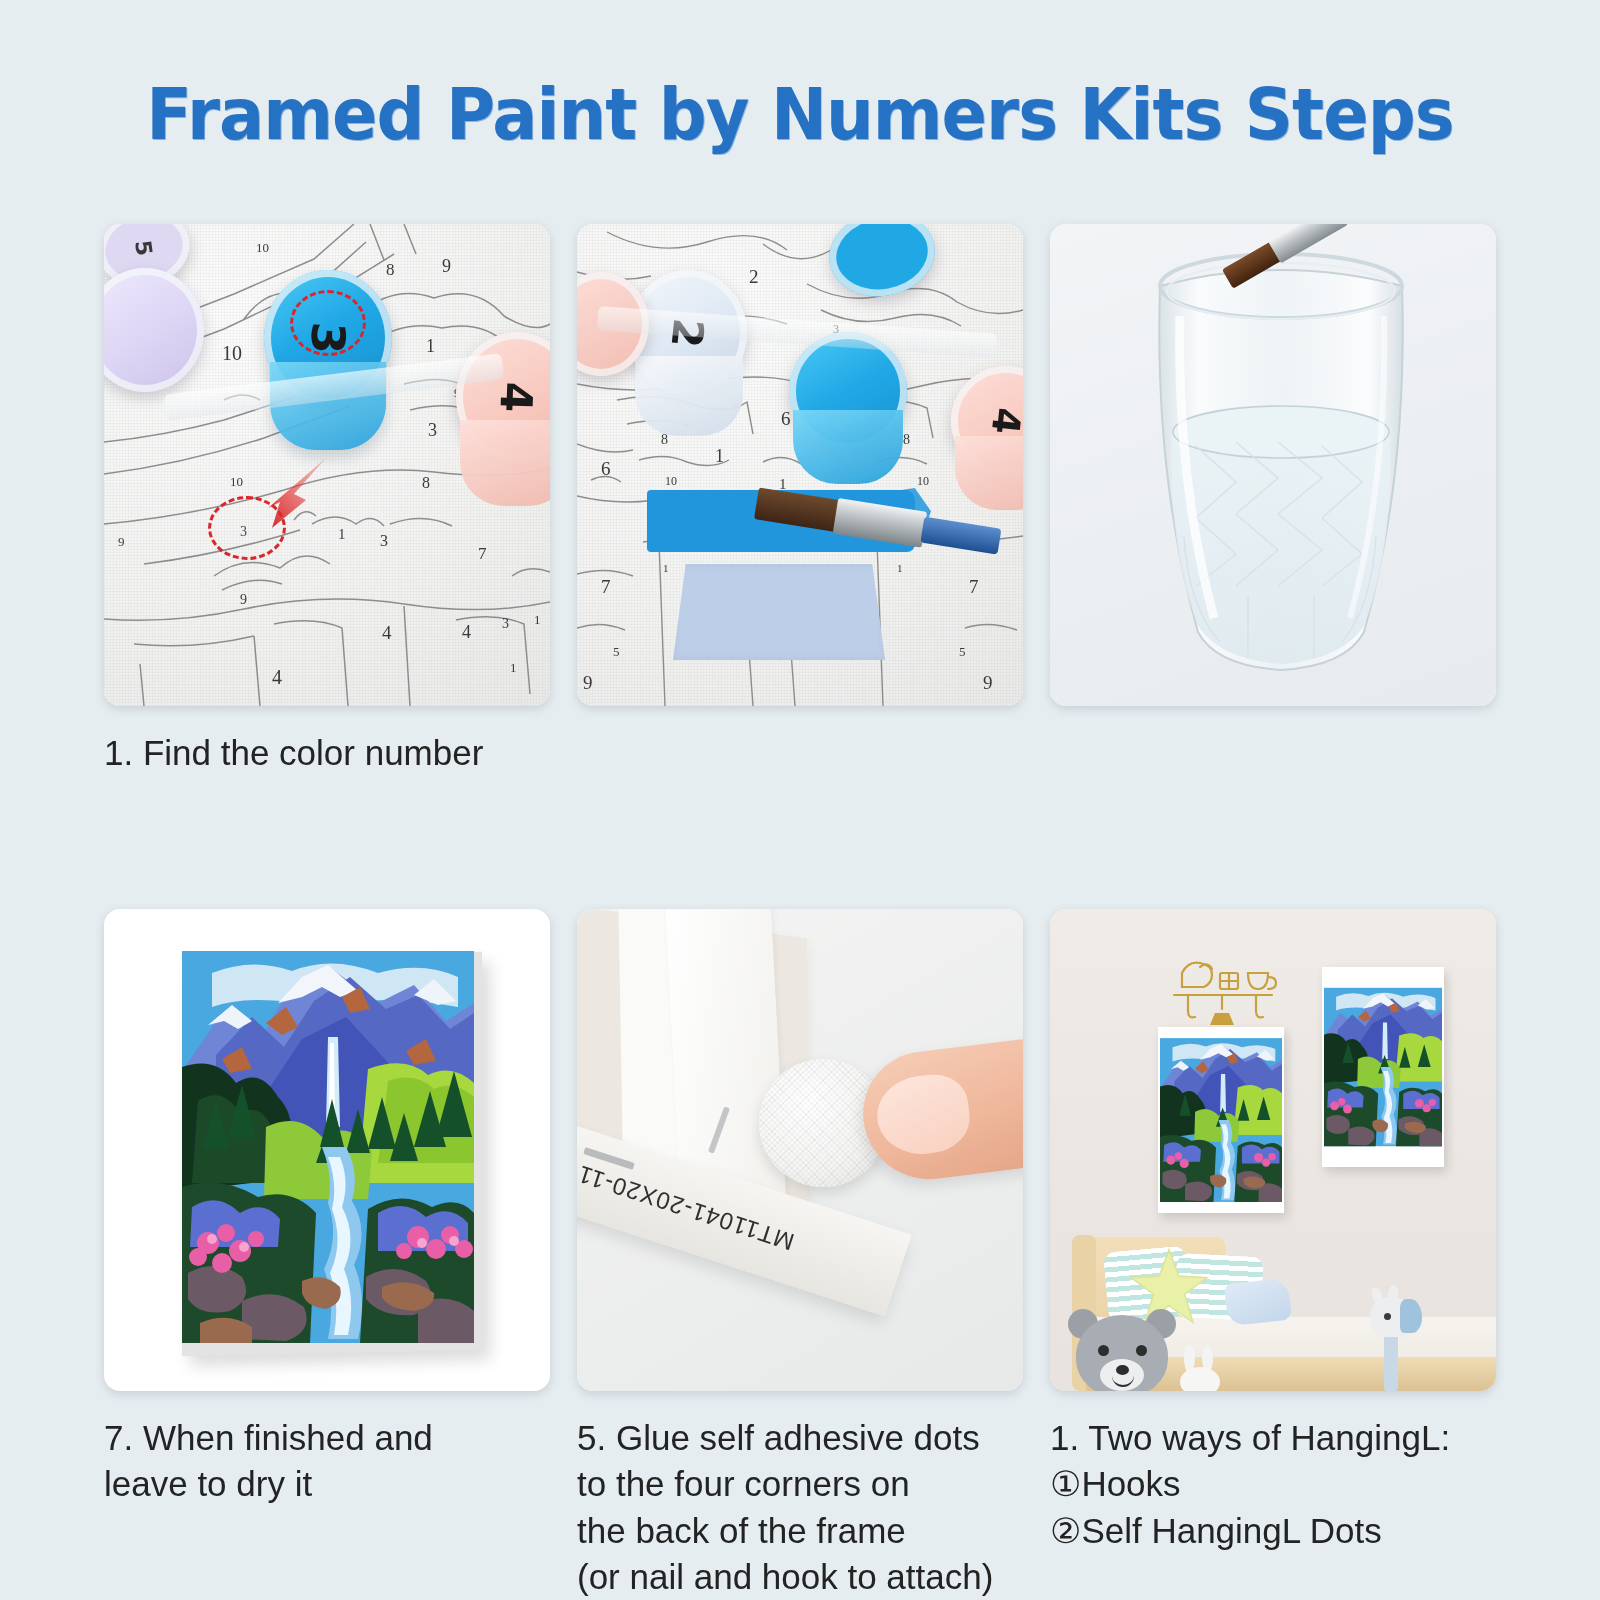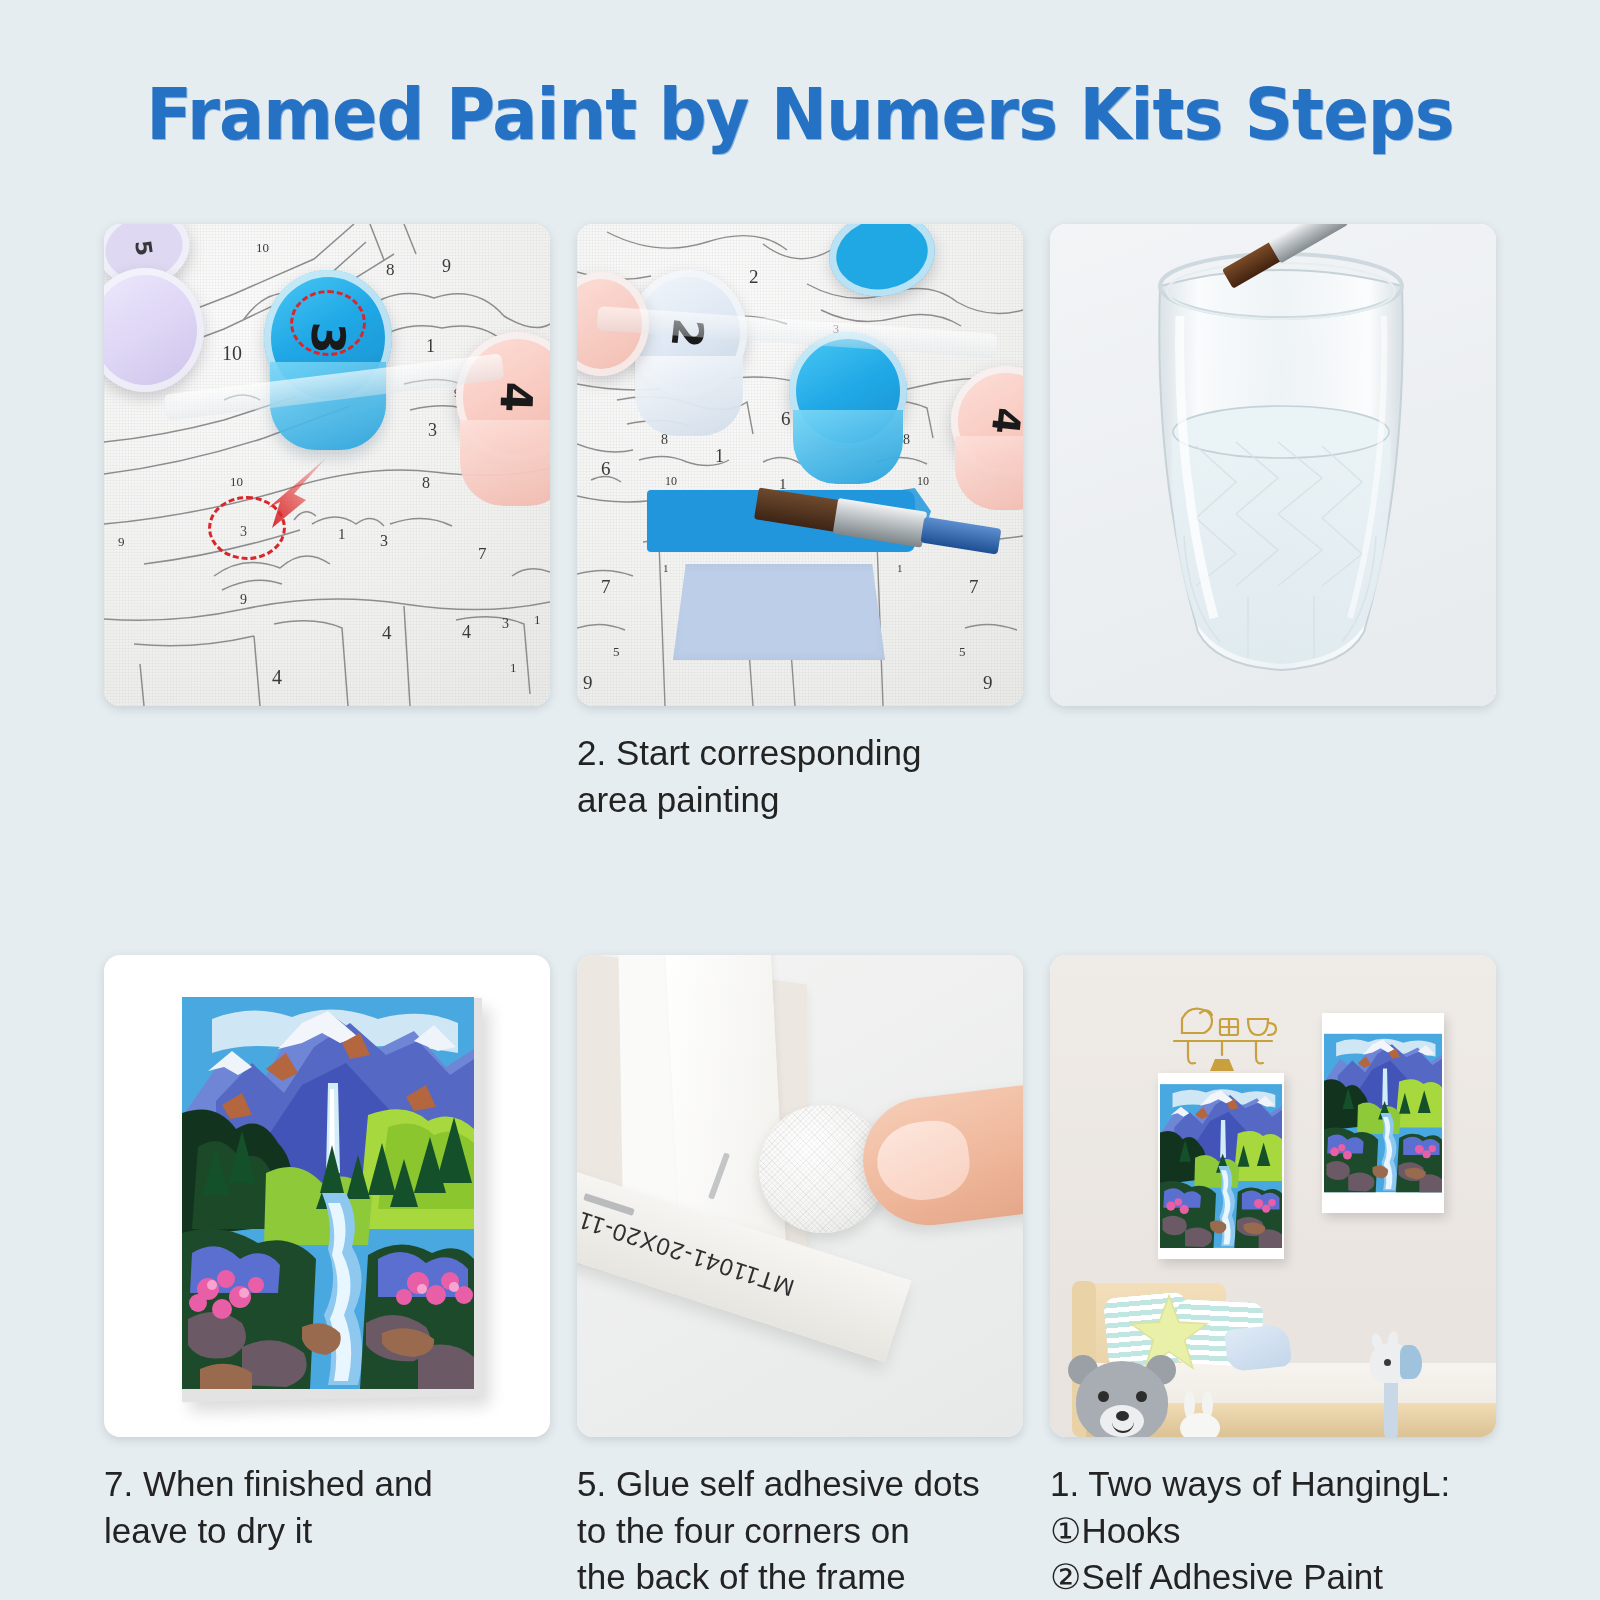--- a/index.html
+++ b/index.html
@@ -220,20 +220,21 @@
           <div class="num" style="font-size:44px;transform:rotate(92deg);">4</div>
         </div>
         <div style="position:absolute;left:356px;top:196px;width:112px;height:86px;border-radius:0 0 44px 44px;
                     background:linear-gradient(160deg,rgba(253,224,218,.95),rgba(240,184,172,.95));"></div>
 
         <div style="position:absolute;left:60px;top:150px;width:340px;height:26px;transform:rotate(-7deg);
                     background:linear-gradient(180deg,rgba(255,255,255,.85),rgba(225,232,236,.6));
                     border-radius:6px;opacity:.75;"></div>
       </div>
 
+      <div class="caption">1. Find the color number</div>
     </div>
 
     <div class="cell">
       <div class="thumb">
         <div class="canvasbg"></div>
 
         <svg class="pbnsvg" viewBox="0 0 446 482">
           <g fill="none" stroke="#8d8d8d" stroke-width="1.4">
             <path d="M30 8 Q80 34 130 18 Q180 2 210 26"></path>
             <path d="M186 20 Q220 46 254 26 Q290 4 320 28"></path>
@@ -322,22 +323,20 @@
 
         <div class="pot" style="left:-24px;top:48px;width:96px;height:104px;background:linear-gradient(150deg,#fde0da,#f2bcb0);">
           <div class="lid"></div>
         </div>
 
         <div style="position:absolute;left:20px;top:96px;width:400px;height:24px;transform:rotate(4deg);
                     background:linear-gradient(180deg,rgba(255,255,255,.8),rgba(225,232,236,.55));
                     border-radius:6px;opacity:.7;"></div>
       </div>
 
-      <div class="caption">2. Start corresponding
-area painting</div>
     </div>
 
     <div class="cell">
       <div class="thumb">
         <div class="glassbg"></div>
 
         <svg style="position:absolute;left:86px;top:22px;width:290px;height:450px;" viewBox="0 0 290 450">
           <defs>
             <linearGradient id="gl" x1="0" y1="0" x2="1" y2="0">
               <stop offset="0%" stop-color="#d9e2e6" stop-opacity=".95"></stop>
@@ -686,17 +685,17 @@
           <div style="position:absolute;left:0px;top:4px;width:46px;height:40px;border-radius:50% 60% 40% 40%;background:#eceef0;"></div>
           <div style="position:absolute;left:2px;top:-6px;width:10px;height:18px;border-radius:50%;background:#eceef0;transform:rotate(-18deg);"></div>
           <div style="position:absolute;left:18px;top:-8px;width:10px;height:18px;border-radius:50%;background:#eceef0;transform:rotate(8deg);"></div>
           <div style="position:absolute;left:30px;top:6px;width:22px;height:34px;border-radius:30% 60% 50% 20%;background:#9fc3dd;"></div>
           <div style="position:absolute;left:14px;top:20px;width:7px;height:7px;border-radius:50%;background:#3a3a3a;"></div>
         </div>
       </div>
 
       <div class="caption"><span>1. Two ways of HangingL:</span>
 <span>①Hooks</span>
-<span>②Self Adhesive Paint</span></div>
+<span>②Self HangingL Dots</span></div>
     </div>
 
   </div>
 </div>
 
 </body></html>

